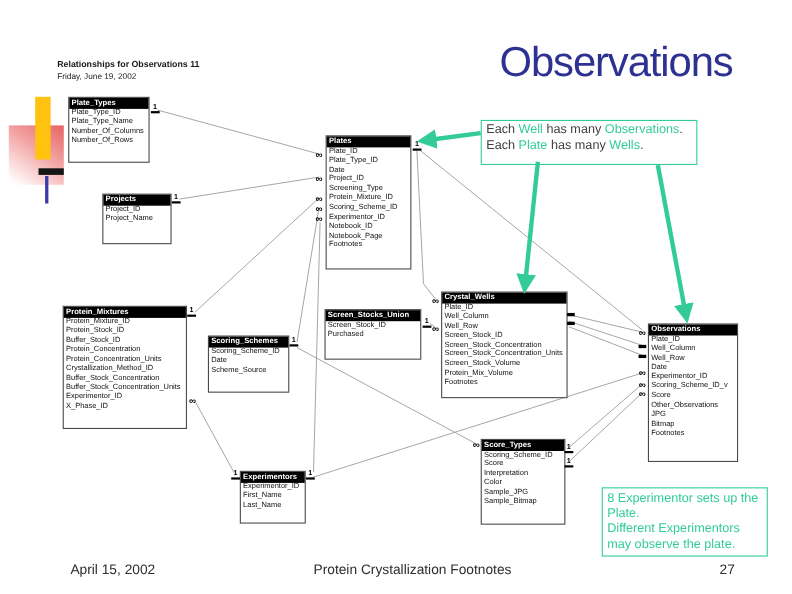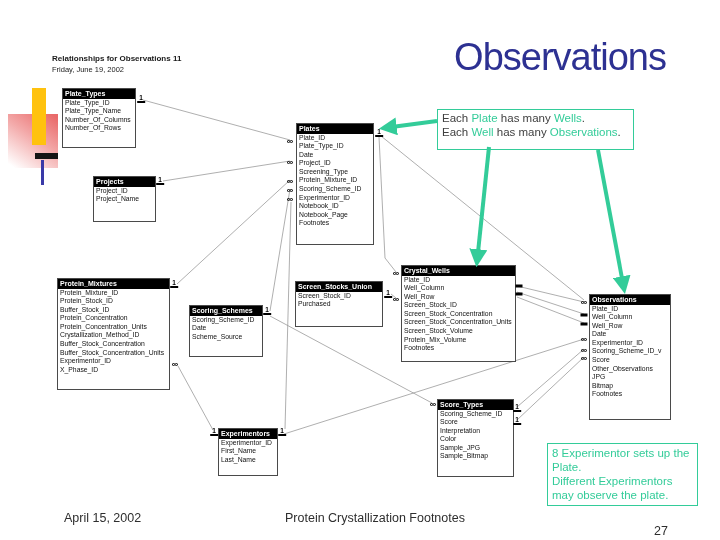--- a/index.html
+++ b/index.html
@@ -19,21 +19,21 @@
   .rpt .l2{font-size:7.5px;margin-top:2px;}
 
   
   .title{position:absolute;top:36px;right:54px;font-size:38px;letter-spacing:-1px;
          color:#2d3192;z-index:2;white-space:nowrap;}
 
   
   .footer{position:absolute;left:0;top:511px;width:100%;font-size:12.5px;color:#2e2e2e;z-index:2;}
   .f-date{position:absolute;left:64px;}
   .f-center{position:absolute;left:285px;}
-  .f-page{position:absolute;right:52px;margin-top:13px;}
+  .f-page{position:absolute;right:52px;}
 
   
   svg.lines{position:absolute;left:0;top:0;z-index:1;pointer-events:none;}
   svg.arrows{position:absolute;left:0;top:0;z-index:6;pointer-events:none;}
 
   
   #diagram-tables{position:absolute;left:0;top:0;width:720px;height:540px;z-index:3;pointer-events:none;}
   .er-table{position:absolute;background:#ffffff;border:1px solid #4a4a4a;box-sizing:border-box;}
   .er-h{background:#000000;color:#ffffff;font-size:7px;font-weight:bold;line-height:9.5px;
         padding:0 2px;white-space:nowrap;overflow:hidden;}
@@ -219,22 +219,22 @@
       <marker id="ah" markerWidth="4.5" markerHeight="4.5" refX="3.2" refY="2.25" orient="auto">
         <path d="M0,0 L4.5,2.25 L0,4.5 z" fill="#33cc99"></path>
       </marker>
     </defs>
   <line x1="437" y1="121" x2="384" y2="128" stroke="#33cc99" stroke-width="4" marker-end="url(#ah)"></line>
       <line x1="489" y1="147" x2="477" y2="262" stroke="#33cc99" stroke-width="4" marker-end="url(#ah)"></line>
       <line x1="598" y1="150" x2="624" y2="289" stroke="#33cc99" stroke-width="4" marker-end="url(#ah)"></line>
     </svg>
 
   <div class="callout callout-top" id="callout-top">
+      <div><span>Each </span><span class="acc">Well</span><span> has many </span><span class="acc">Observations</span><span>.</span></div>
       <div><span>Each </span><span class="acc">Plate</span><span> has many </span><span class="acc">Wells</span><span>.</span></div>
-      <div><span>Each </span><span class="acc">Well</span><span> has many </span><span class="acc">Observations</span><span>.</span></div>
     </div>
 
   <div class="callout callout-bottom">8 Experimentor sets up the Plate.
 Different Experimentors may observe the plate.</div>
 
   <div class="footer">
     <span class="f-date">April 15, 2002</span>
     <span class="f-center">Protein Crystallization Footnotes</span>
     <span class="f-page">27</span>
   </div>

